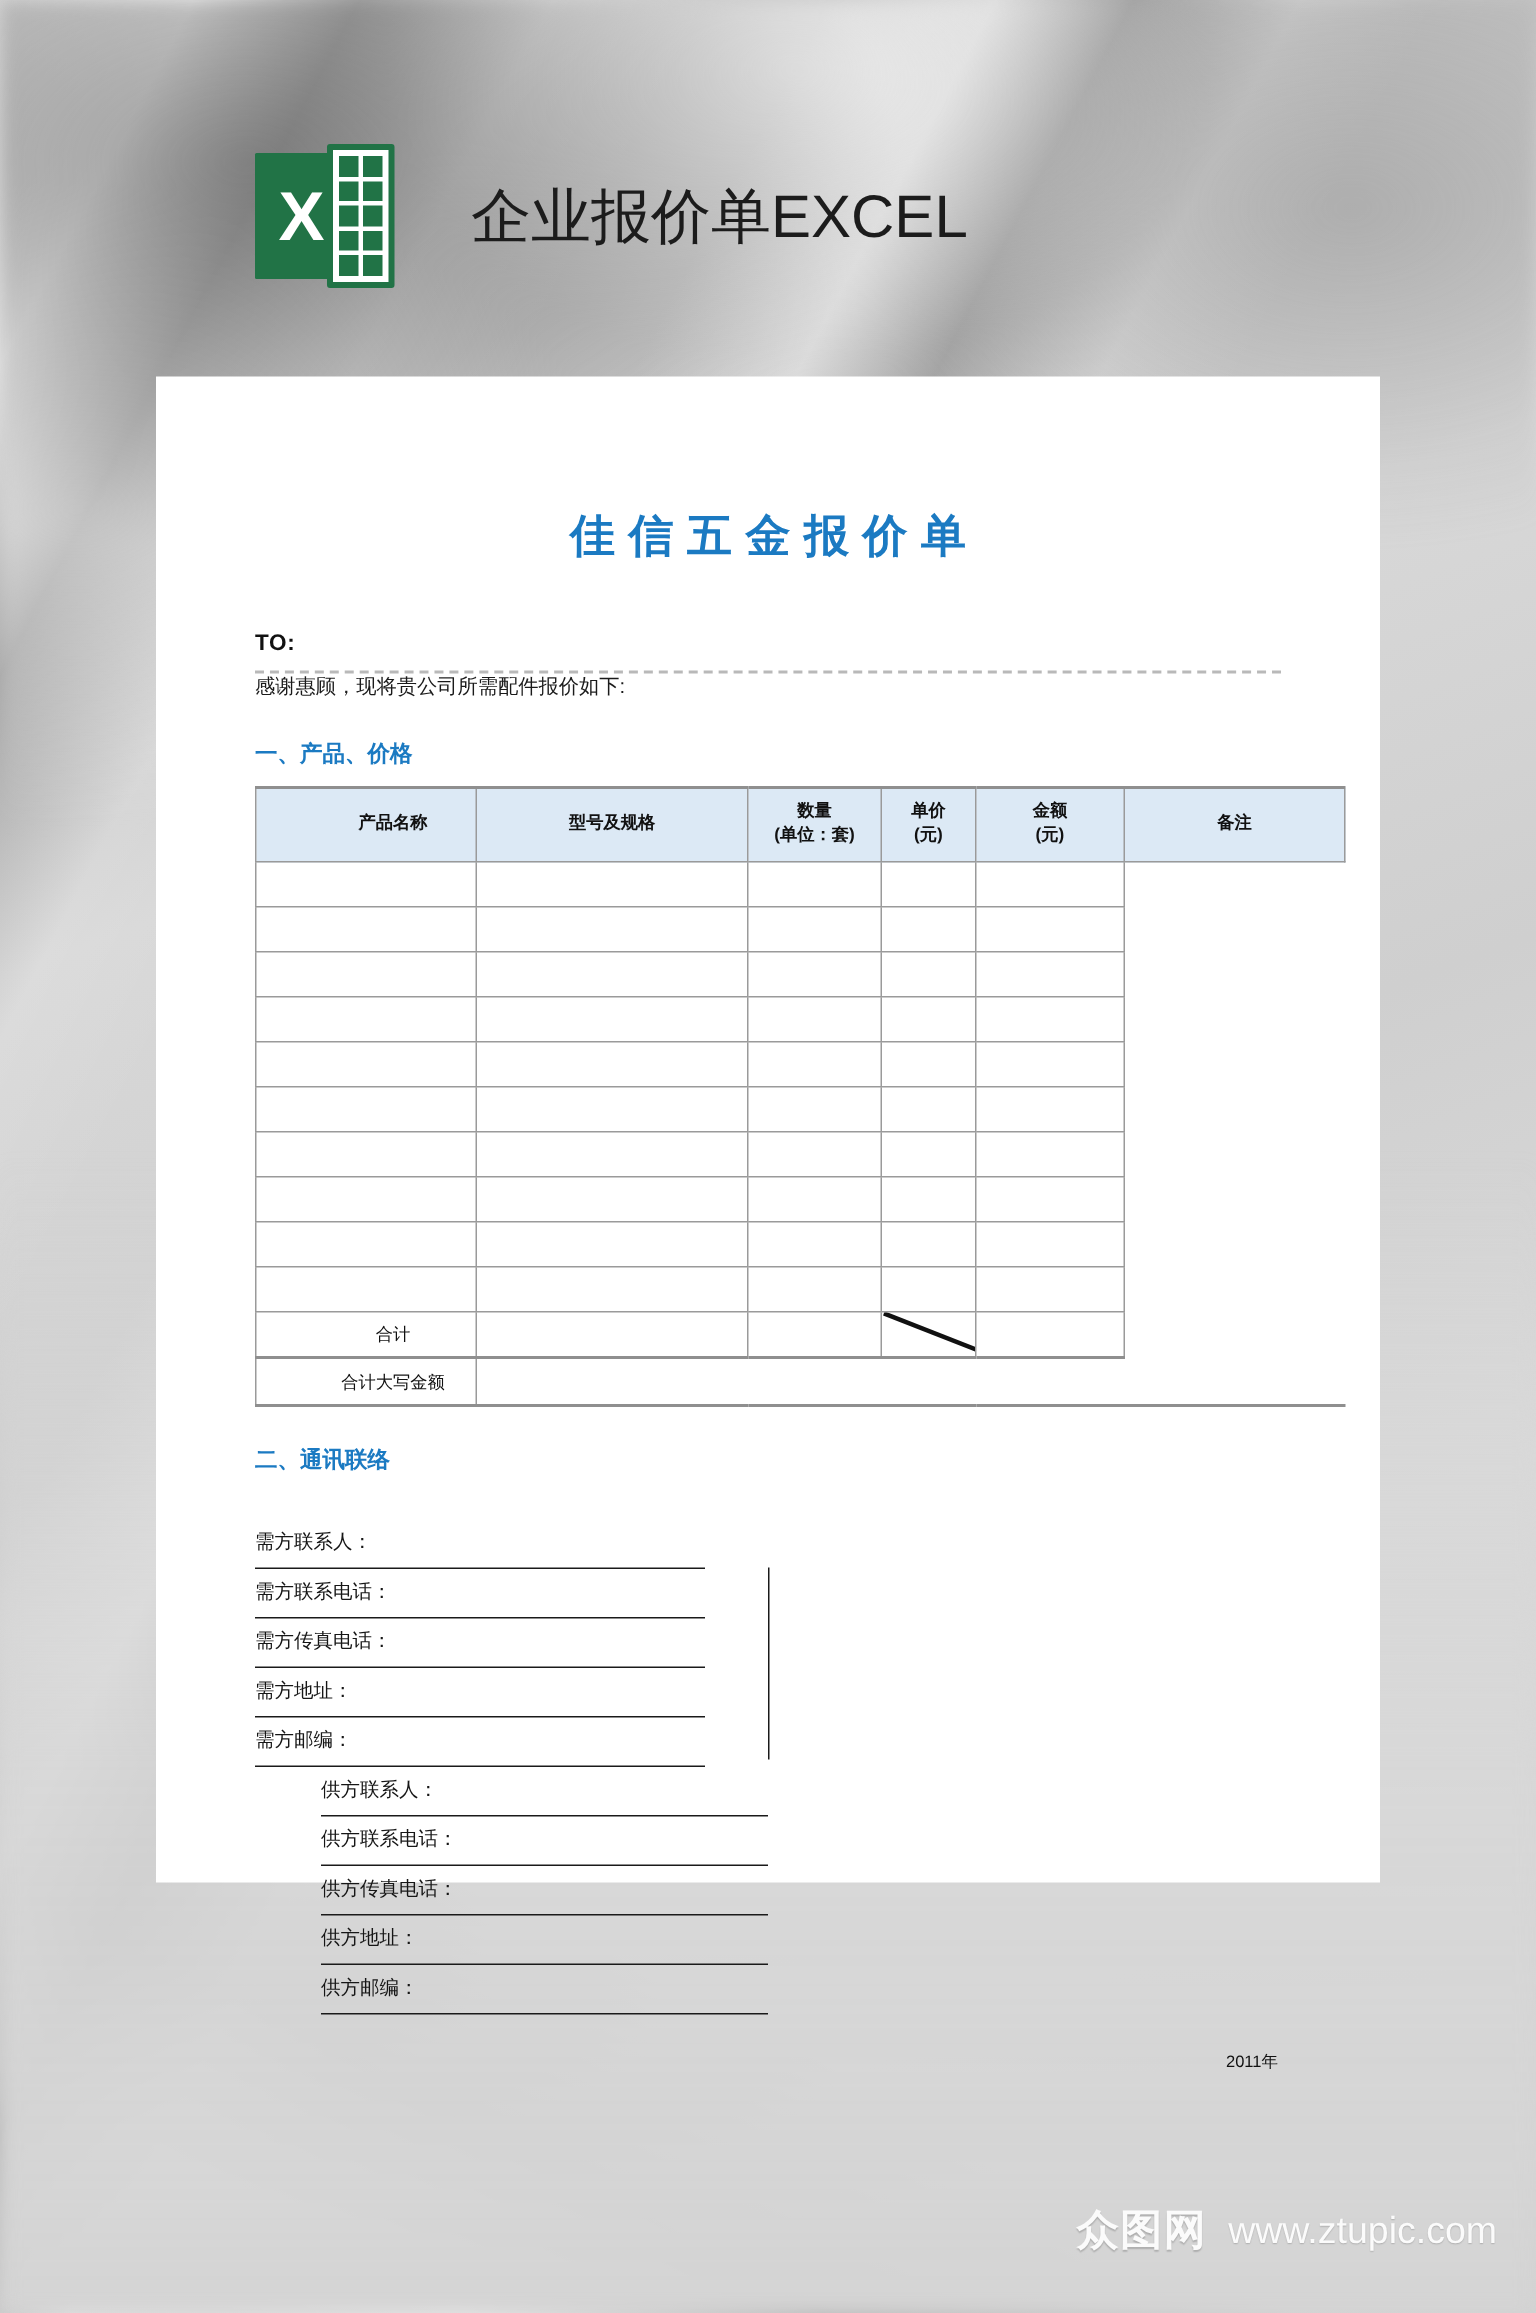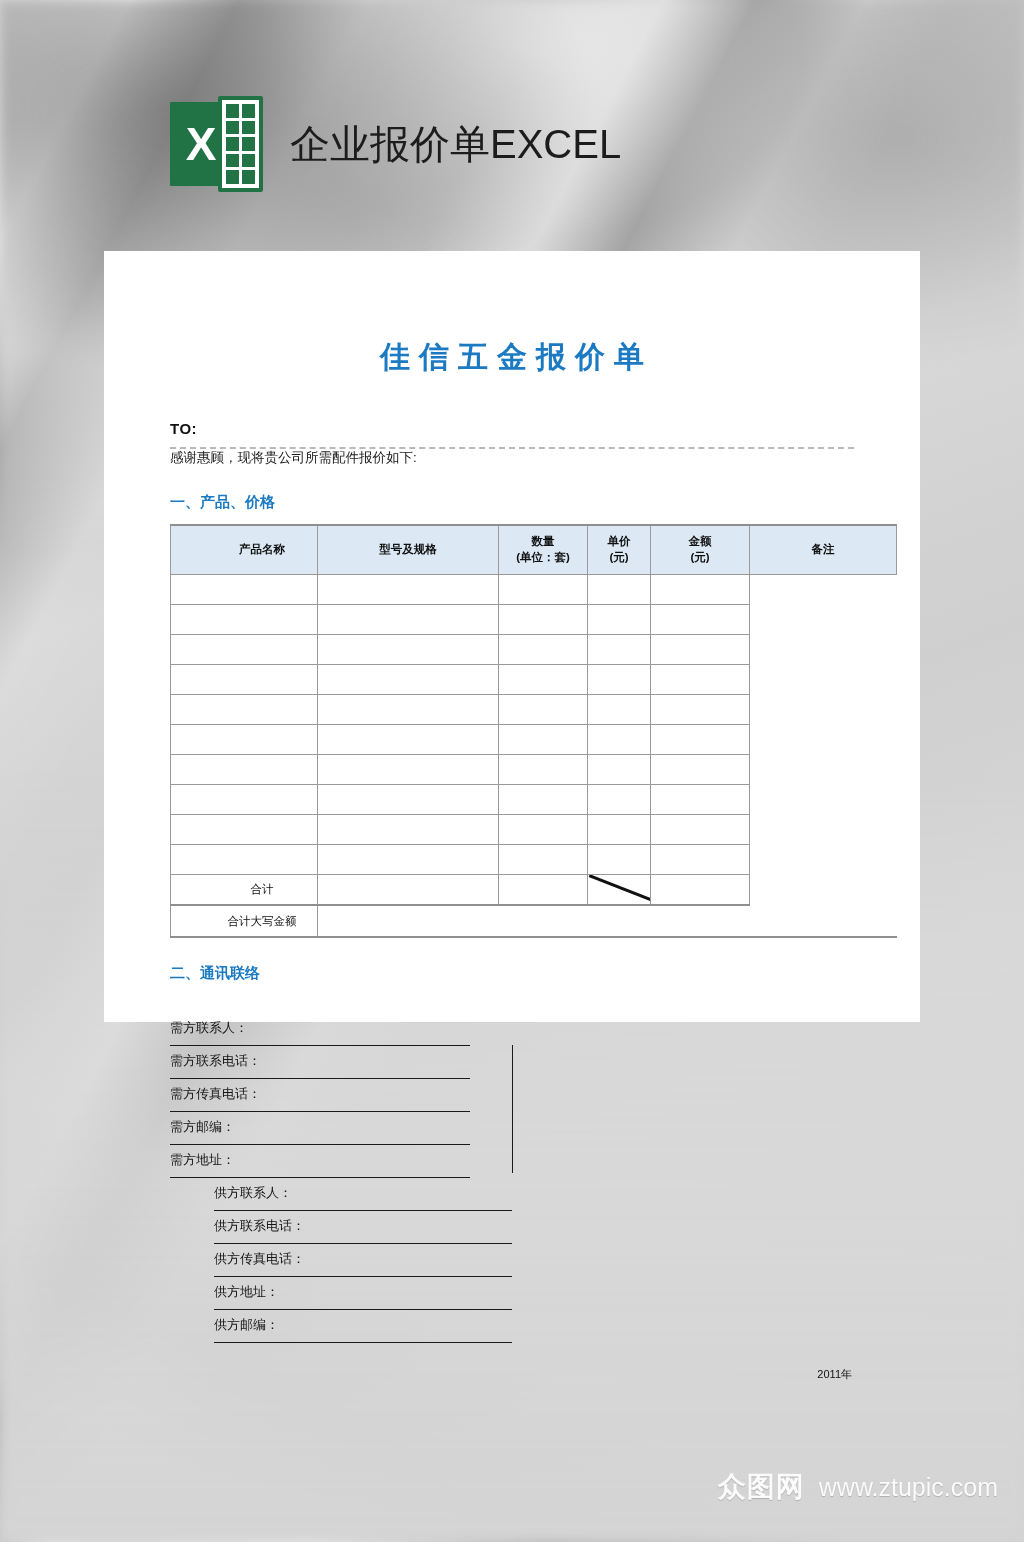--- a/index.html
+++ b/index.html
@@ -98,29 +98,30 @@
   #excel-logo .sheet .r i {
     flex: 1;
     background: #217346;
     display: block;
   }
   #doc-heading {
     font-size: 40px;
     color: #1c1c1c;
     letter-spacing: 0px;
     white-space: nowrap;
+    margin-left: 24px;
   }
 
   
   #sheet {
     position: absolute;
     left: 104px;
     top: 251px;
     width: 816px;
-    height: 771px;
+    height: 1004px;
     background: #ffffff;
     box-sizing: border-box;
   }
   #sheet-inner {
     position: absolute;
     left: 66px;
     top: 0;
     width: 684px;
     height: 100%;
   }
@@ -463,22 +464,22 @@
         </tbody>
     </table>
 
     <div class="section-heading">二、通讯联络</div>
 
     <div id="contact-block">
       <div class="col left" id="contact-buyer">
           <div class="contact-line">需方联系人：</div>
           <div class="contact-line">需方联系电话：</div>
           <div class="contact-line">需方传真电话：</div>
+          <div class="contact-line">需方地址：</div>
           <div class="contact-line">需方邮编：</div>
-          <div class="contact-line">需方地址：</div>
         </div>
       <div id="contact-divider"></div>
       <div class="col right" id="contact-supplier">
           <div class="contact-line">供方联系人：</div>
           <div class="contact-line">供方联系电话：</div>
           <div class="contact-line">供方传真电话：</div>
           <div class="contact-line">供方地址：</div>
           <div class="contact-line">供方邮编：</div>
         </div>
     </div>

